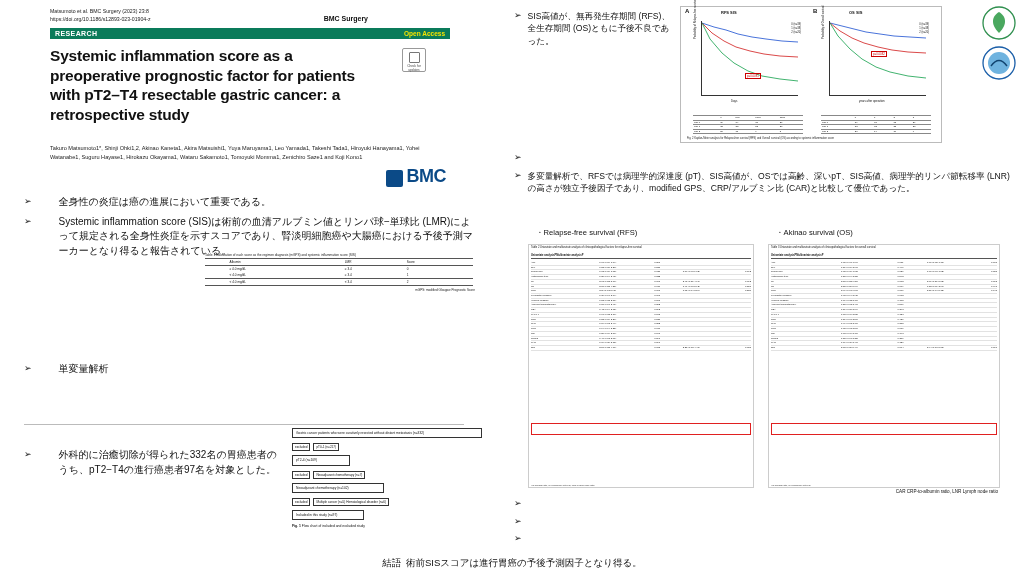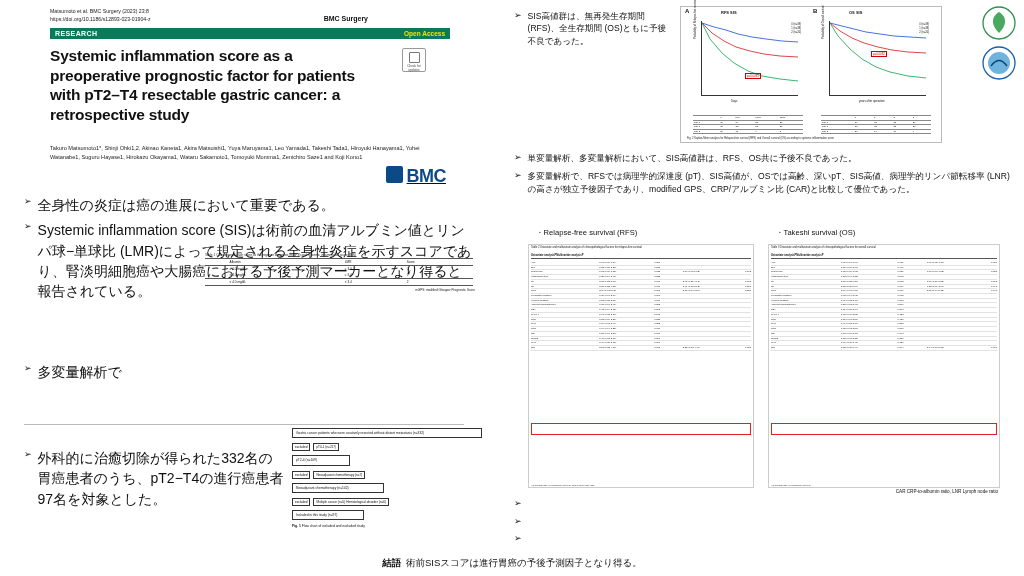--- a/index.html
+++ b/index.html
@@ -48,29 +48,29 @@
   }
   .crossmark{
     position:absolute;right:34px;top:42px;width:24px;height:24px;
     border:1px solid #999;border-radius:2px;background:#fff;
     font-size:3.2px;color:#444;text-align:center;padding-top:1px;box-sizing:border-box;
   }
   .crossmark .cm-box{
     width:9px;height:9px;border:1px solid #777;margin:2px auto 1px;border-radius:1px;
   }
   .bmc-logo{
-    position:absolute;right:14px;top:160px;display:flex;align-items:flex-start;gap:4px;text-decoration:underline;
+    position:absolute;right:14px;top:160px;display:flex;align-items:flex-end;gap:4px;
   }
   .bmc-sq{width:17px;height:17px;background:#0b4a87;border-radius:2px;}
   .bmc-txt{font-size:18px;font-weight:bold;color:#0b4a87;letter-spacing:-.5px;}
 
   .bullets{position:absolute;left:24px;top:195px;width:450px;}
   .bul{display:flex;gap:6px;margin-bottom:5px;}
   .bul .ar{color:#111;font-size:9px;line-height:1.35;flex:0 0 auto;}
-  .bul .tx{font-size:14px;line-height:1.45;color:#111;}
+  .bul .tx{font-size:10px;line-height:1.45;color:#111;margin-left:21px;}
 
   .tbl-wrap{position:absolute;left:205px;top:253px;width:270px;}
   .tbl-cap{font-size:3.2px;color:#222;margin-bottom:1px;}
   table.mini{border-collapse:collapse;width:268px;font-size:3.1px;color:#111;}
   table.mini th,table.mini td{border-top:.4px solid #555;border-bottom:.4px solid #555;padding:1px 2px;text-align:left;font-weight:normal;}
   table.mini tr.norule td{border-top:none;border-bottom:none;}
   .tbl-note{font-size:3.1px;color:#222;text-align:right;margin-top:2px;}
 
   .goal{position:absolute;left:24px;top:362px;width:450px;}
   .hr{position:absolute;left:24px;top:424px;width:440px;border-top:1px solid #bbb;}
@@ -130,21 +130,21 @@
   .hl{position:absolute;left:2px;right:2px;height:12px;border:.8px solid #e02020;box-sizing:border-box;}
   .f-foot{position:absolute;left:2px;bottom:1px;font-size:2.3px;color:#333;}
 
   .abbr{position:absolute;right:26px;top:489px;font-size:4.6px;color:#111;}
 
   .rbot{position:absolute;left:14px;top:498px;width:500px;}
   .concl{
     position:absolute;left:0;right:0;top:557px;text-align:center;
     font-size:9.5px;
   }
-  .concl .lbl{font-weight:bold;margin-right:2px;}
+  .concl .lbl{font-weight:normal;margin-right:2px;}
 </style>
 </head>
 <body>
 
 <div class="slide">
 
   <div class="left">
 
     <div class="paper-card">
       <div class="paper-meta">
@@ -214,21 +214,21 @@
         </tr>
       </tbody>
         </table>
       <div class="tbl-note">mGPS: modified Glasgow Prognostic Score</div>
     </div>
 
     <div class="goal">
       <div class="bul">
         <span class="ar">➢</span>
         <div>
-          <div class="tx">多変量解析で</div>
+          <div class="tx">単変量解析</div>
         </div>
       </div>
     </div>
 
     <div class="hr"></div>
 
     <div class="sec3">
       <div class="bul">
         <span class="ar">➢</span>
         <span class="tx">外科的に治癒切除が得られた332名の胃癌患者のうち、pT2−T4の進行癌患者97名を対象とした。</span>
@@ -267,21 +267,21 @@
     </svg>
     <svg width="34" height="34" style="position:absolute;right:8px;top:46px;">
       <circle cx="17" cy="17" r="16" fill="#fff" stroke="#1a5ea8" stroke-width="1.3"></circle>
       <circle cx="17" cy="17" r="11" fill="#6fb3df"></circle>
       <path d="M9 20 Q17 9 25 20" fill="none" stroke="#11436f" stroke-width="1.4"></path>
     </svg>
 
     <div style="position:absolute;left:14px;top:10px;width:160px;">
       <div class="rbul">
         <span class="ar">➢</span>
-        <span class="tx">SIS高値群は、無再発生存期間 (RFS)、全生存期間 (OS)ともに予後不良であった。</span>
+        <span class="tx">SIS高値が、無再発生存期間 (RFS)、全生存期間 (OS)ともに予後不良であった。</span>
       </div>
     </div>
 
     <div class="km">
 
       <div class="km-panel" style="left:6px;">
         <span class="pl">A</span>
         <span class="km-title">RFS SIS</span>
         <div class="km-axes">
           <svg width="96" height="74">
@@ -387,31 +387,30 @@
             </table>
         </div>
       </div>
 
       <div class="km-cap">Fig. 2 Kaplan-Meier analysis for Relapse-free survival (RFS) and Overall survival (OS) according to systemic inflammation score</div>
     </div>
 
     <div style="position:absolute;left:14px;top:152px;width:500px;">
       <div class="rbul">
         <span class="ar">➢</span>
-        <span class="tx">単変量解析、多変量解析において、SIS高値群は、RFS、OS共に予後不良であった。</span>
       </div>
       <div class="rbul">
         <span class="ar">➢</span>
         <span class="tx">多変量解析で、RFSでは病理学的深達度 (pT)、SIS高値が、OSでは高齢、深いpT、SIS高値、病理学的リンパ節転移率 (LNR) の高さが独立予後因子であり、modified GPS、CRP/アルブミン比 (CAR)と比較して優位であった。</span>
       </div>
     </div>
 
     <div class="subheads">
       <div class="sh" style="width:240px;">・Relapse-free survival (RFS)</div>
-      <div class="sh">・Takeshi survival (OS)</div>
+      <div class="sh">・Akinao survival (OS)</div>
     </div>
 
     <div class="forest f-left">
       <div class="f-cap">Table 2 Univariate and multivariate analysis of clinicopathological factors for relapse-free survival</div>
       <div class="f-hdr">
         <span class="c1"></span>
         <span class="c2">Univariate analysis</span>
         <span class="c3">P</span>
         <span class="c4">Multivariate analysis</span>
         <span class="c5">P</span>

